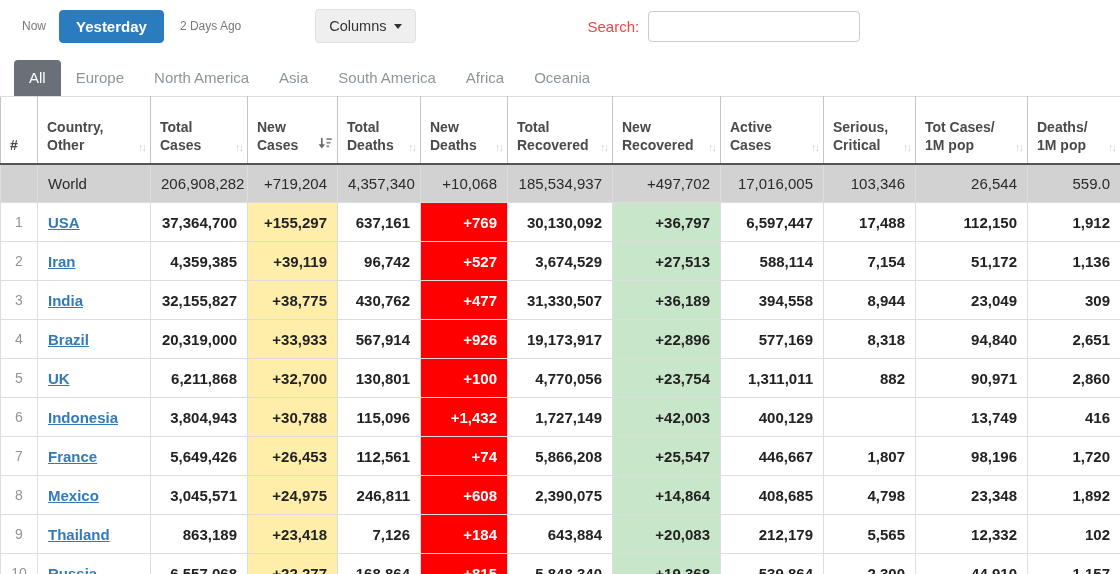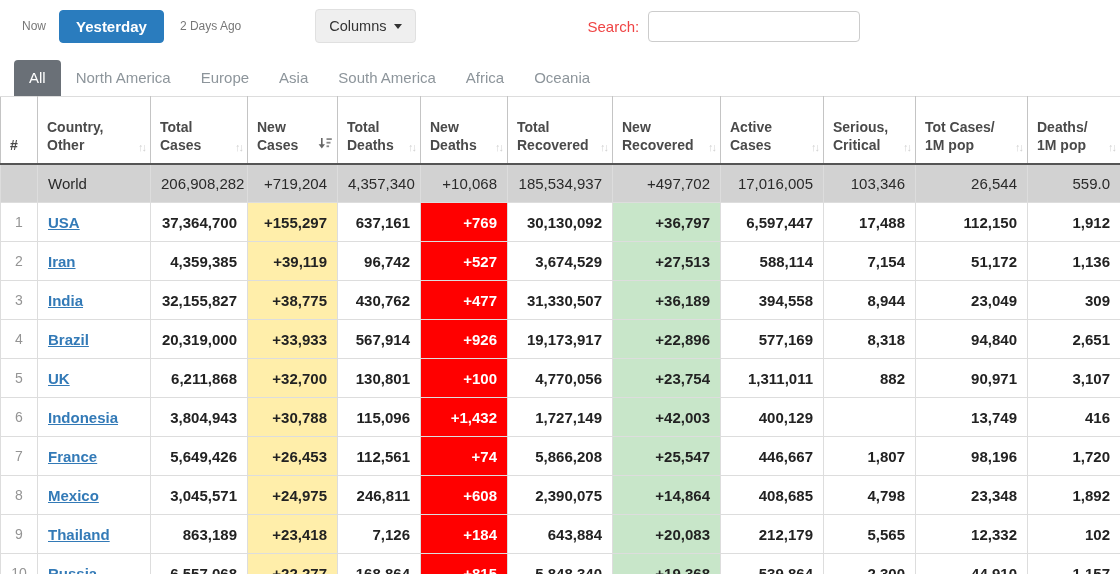--- a/index.html
+++ b/index.html
@@ -114,22 +114,22 @@
     <span class="caret"></span>
   </button>
   <div class="search-wrap">
     <span class="search-label">Search:</span>
     <input class="search-input" type="text" value="" style="">
   </div>
 </div>
 
 <div class="tabs">
     <div class="tab active">All</div>
+    <div class="tab">Europe</div>
     <div class="tab">North America</div>
-    <div class="tab">Europe</div>
     <div class="tab">Asia</div>
     <div class="tab">South America</div>
     <div class="tab">Africa</div>
     <div class="tab">Oceania</div>
   </div>
 
 <table class="data-table">
   <colgroup>
       <col style="width: 37px;">
       <col style="width: 113px;">
@@ -312,21 +312,21 @@
         <td class="col-country"><a class="country-link">UK</a></td>
         <td class="col-total_cases">6,211,868</td>
         <td class="col-new_cases cell-yellow">+32,700</td>
         <td class="col-total_deaths">130,801</td>
         <td class="col-new_deaths cell-red">+100</td>
         <td class="col-total_recovered">4,770,056</td>
         <td class="col-new_recovered cell-green">+23,754</td>
         <td class="col-active_cases">1,311,011</td>
         <td class="col-serious_critical">882</td>
         <td class="col-tot_cases_1m">90,971</td>
-        <td class="col-deaths_1m">3,107</td>
+        <td class="col-deaths_1m">2,860</td>
       </tr>
       <tr>
         <td class="col-rank">6</td>
         <td class="col-country"><a class="country-link">Indonesia</a></td>
         <td class="col-total_cases">3,804,943</td>
         <td class="col-new_cases cell-yellow">+30,788</td>
         <td class="col-total_deaths">115,096</td>
         <td class="col-new_deaths cell-red">+1,432</td>
         <td class="col-total_recovered">1,727,149</td>
         <td class="col-new_recovered cell-green">+42,003</td>

